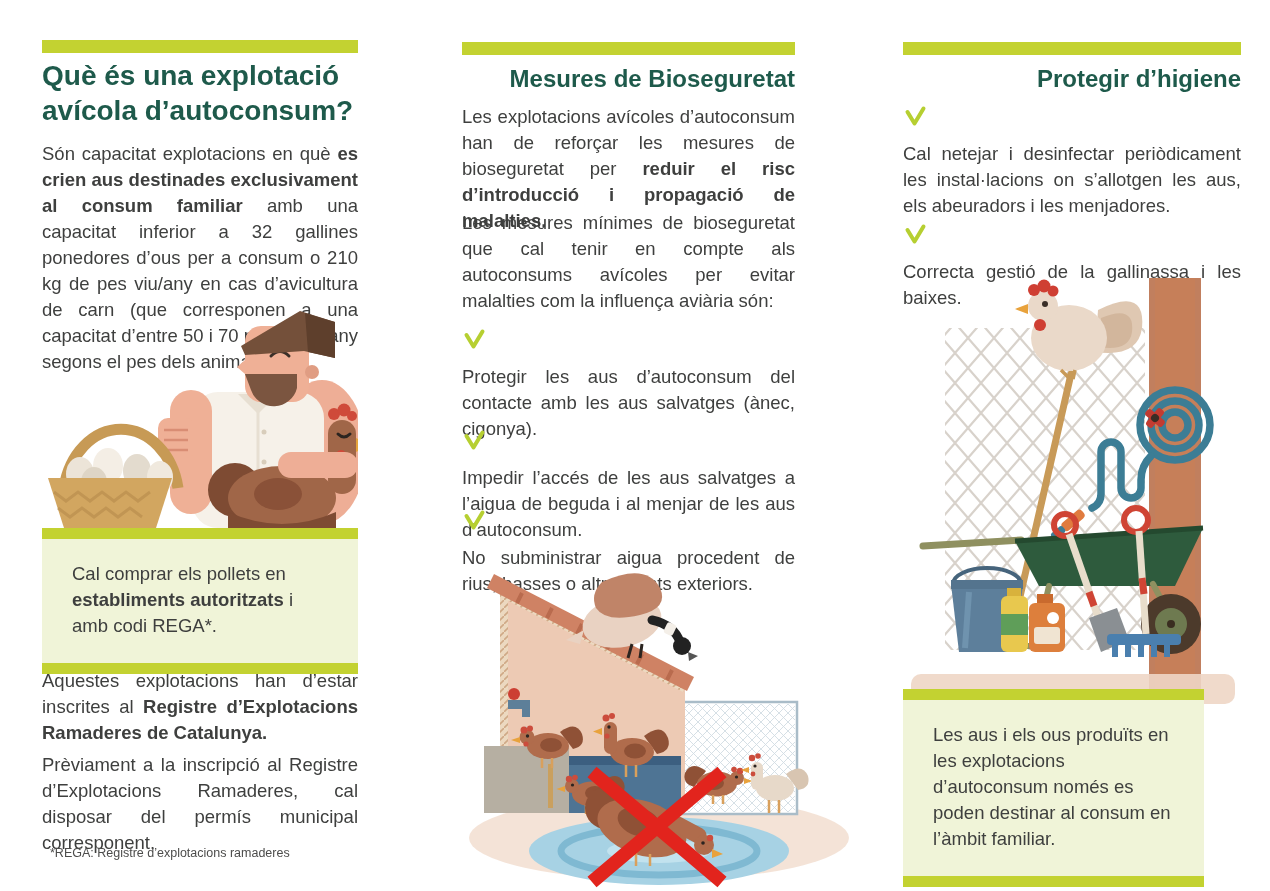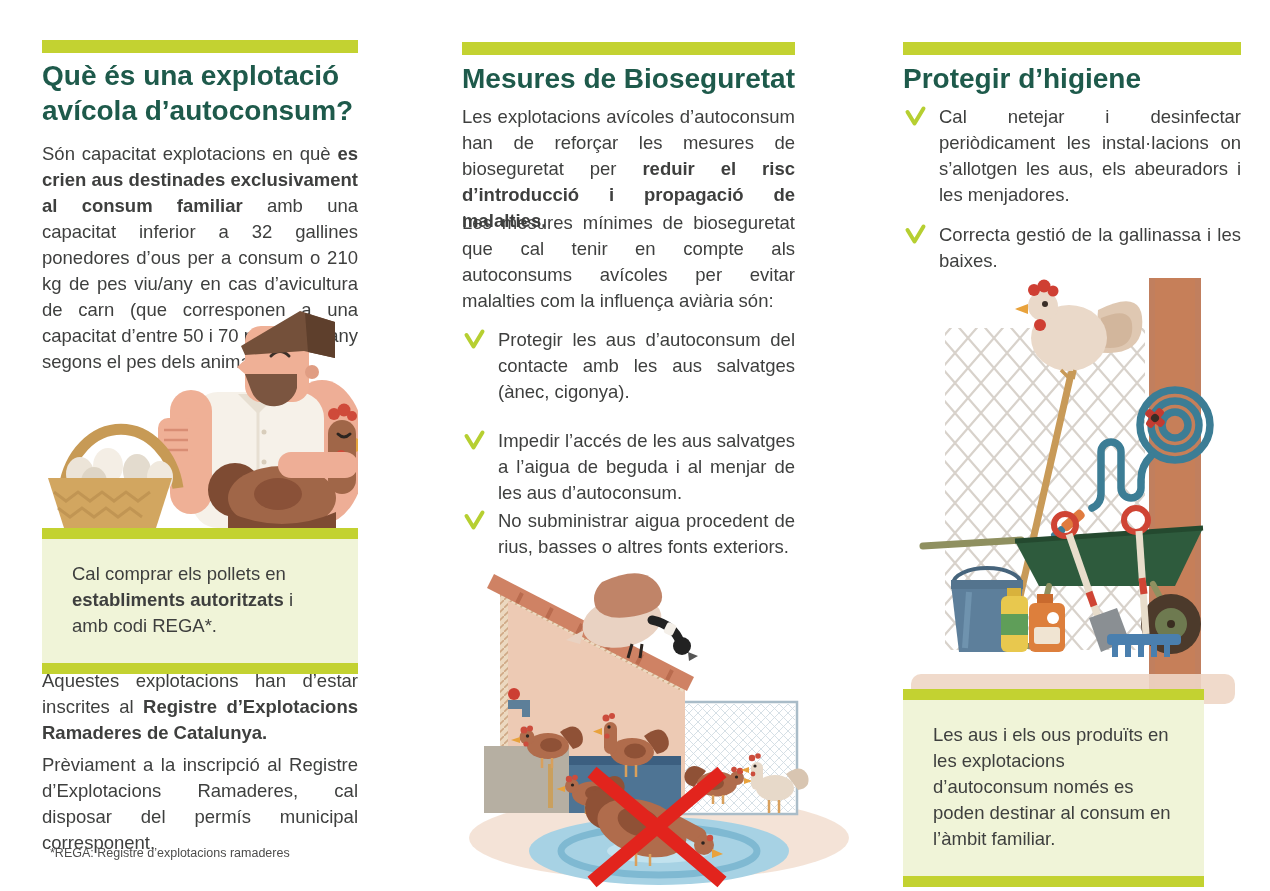--- a/index.html
+++ b/index.html
@@ -7,24 +7,24 @@
     width:1270px;height:891px;position:relative;background:#ffffff;
     font-family:"Liberation Sans", sans-serif;color:#3e3f3e;overflow:hidden;
   }
   .col{position:absolute;top:0;height:891px;}
   .col-1{left:42px;width:316px;text-decoration:underline;}
   .col-2{left:462px;width:333px;}
   .col-3{left:903px;width:338px;}
   .accent-bar{position:absolute;left:0;right:0;height:13px;background:#c3d231;}
   .title{position:absolute;left:0;right:0;margin:0;color:#1e5a4b;font-weight:bold;}
   .title-lg{font-size:28px;line-height:35px;}
-  .title-md{font-size:28px;line-height:30px;}
+  .title-md{font-size:24px;line-height:30px;text-align:right;}
   .para{position:absolute;left:0;right:0;margin:0;font-size:18.5px;line-height:26px;text-align:justify;}
   .b{font-weight:bold;}
-  .bullet{position:absolute;left:0;right:0;display:flex;gap:12px;}
+  .bullet{position:absolute;left:0;right:0;display:flex;gap:12px;flex-direction:column;}
   .bullet .bicon{flex:none;width:24px;height:24px;margin-top:1px;}
   .bullet p{margin:0;font-size:18.5px;line-height:26px;text-align:justify;flex:1;}
   .callout{position:absolute;left:0;right:0;}
   .cbar{height:11px;background:#c3d231;}
   .cbody{background:#f0f4d8;padding:22px 26px 24px 30px;font-size:18.5px;line-height:26px;}
   .footnote{position:absolute;left:0;right:0;margin:8px;font-size:12.5px;color:#4c4c4b;}
   .illus{position:absolute;display:block;}
 </style>
 </head>
 <body>

